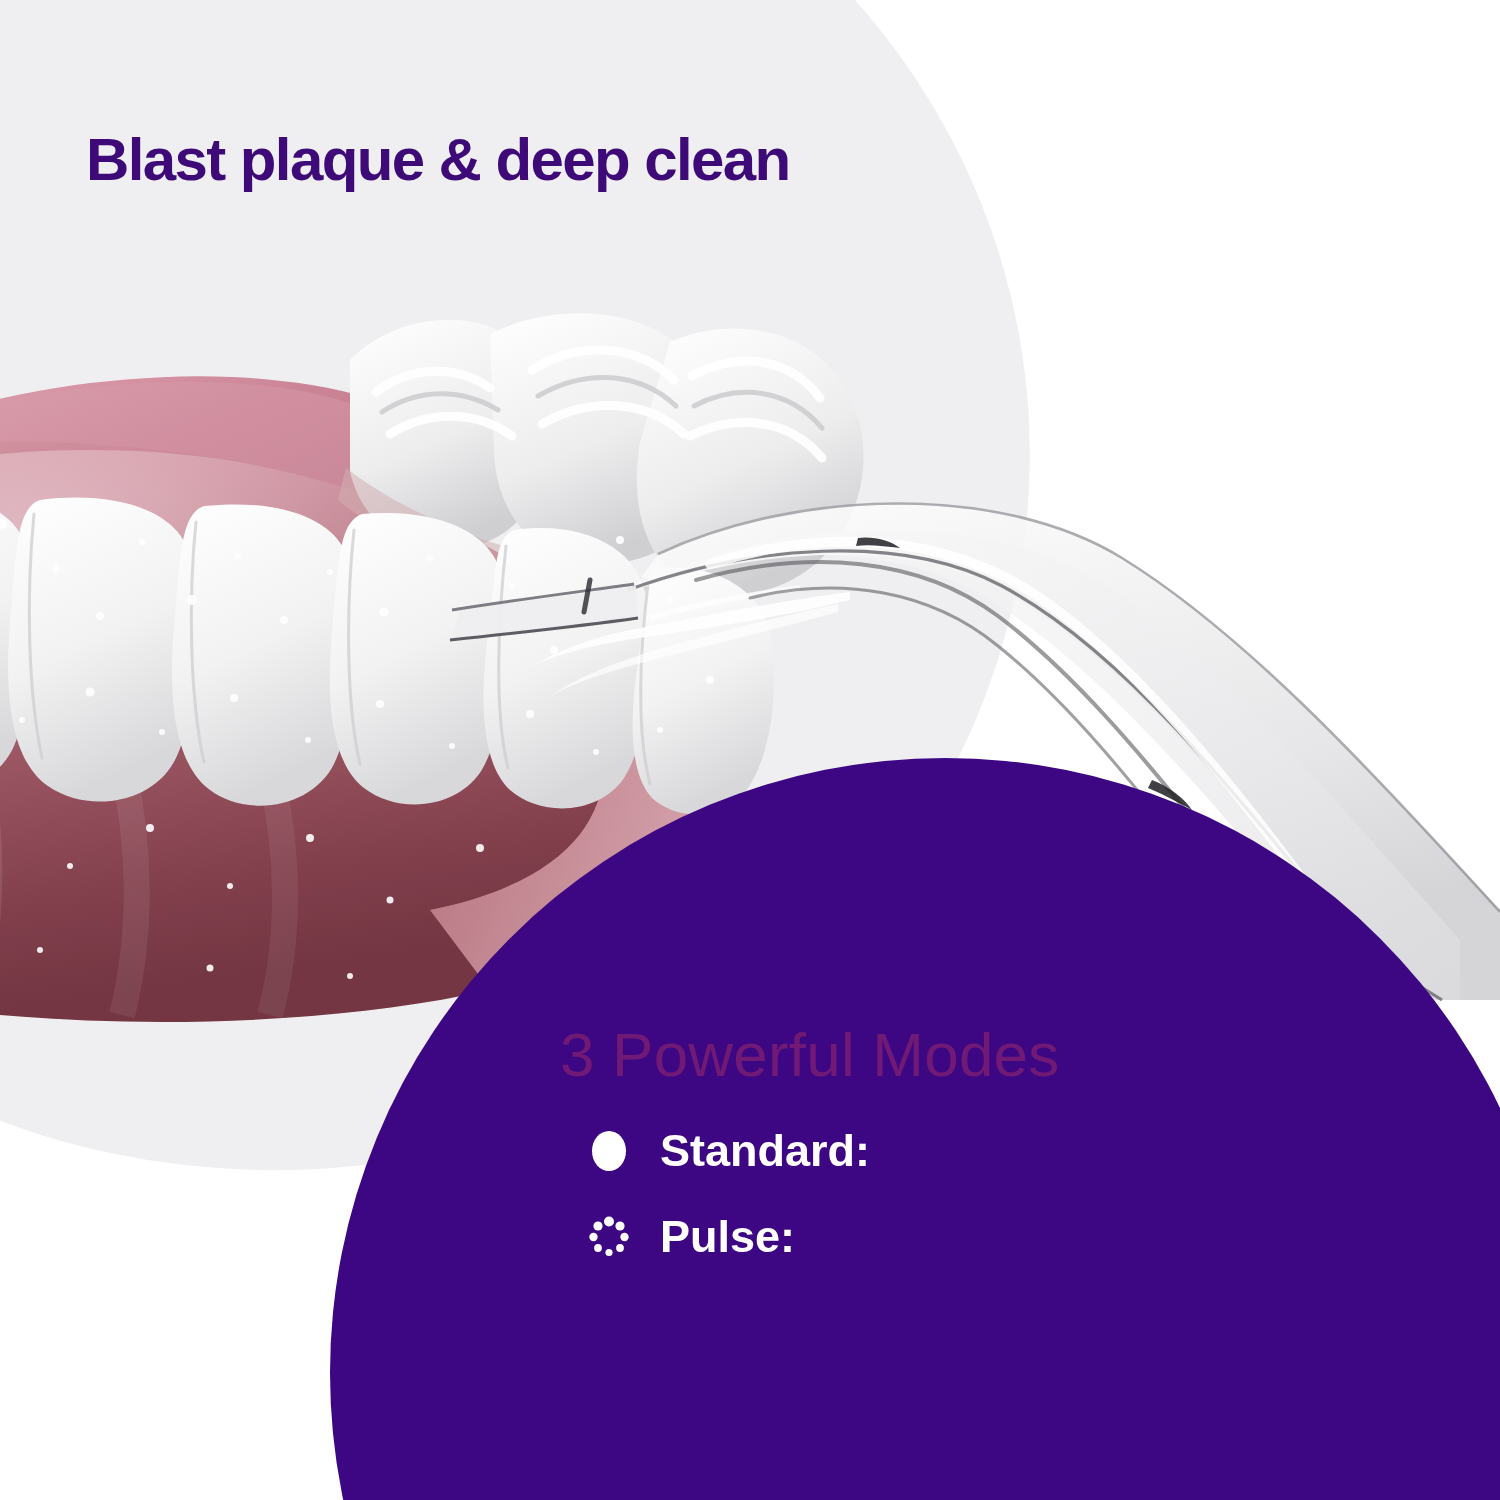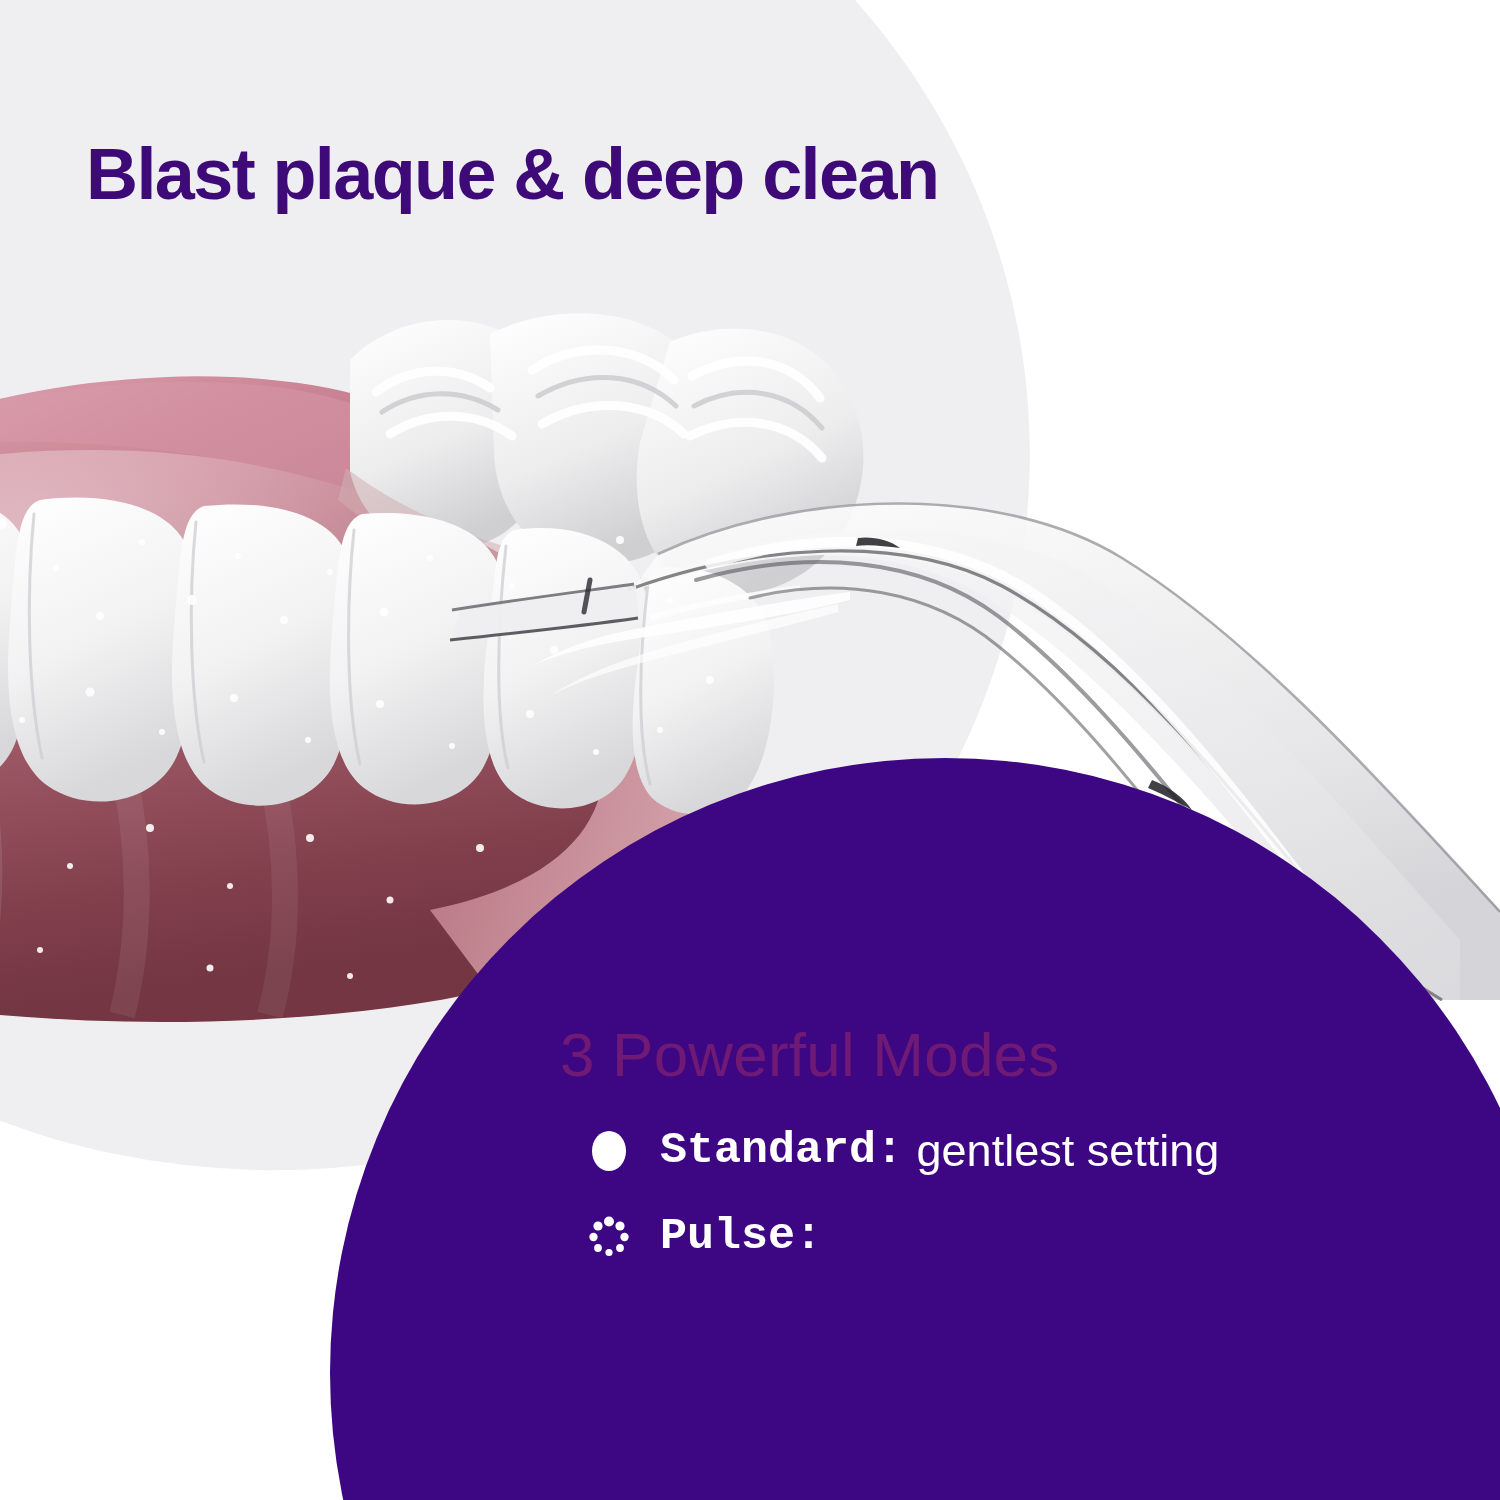--- a/index.html
+++ b/index.html
@@ -28,21 +28,21 @@
     background:#3d0783;
     border-radius:50%;
   }
 
   
   .headline{
     position:absolute;
     left:86px; top:88px;
     width:1360px;
     color:#3d0a78;
-    font-size:72px;
+    font-size:60px;
     font-weight:700;
     letter-spacing:-1.6px;
     line-height:1.08;
     white-space:nowrap;
   }
 
   
   .artwork{position:absolute;left:-210px;top:300px;width:1060px;height:720px;}
   .artwork svg{display:block;width:100%;height:100%;overflow:visible;}
 
@@ -77,21 +77,21 @@
   }
   .mode-item:last-child{margin-bottom:6px;}
   .mode-icon{
     flex:0 0 auto;
     width:46px;height:46px;
     margin-right:28px;
     margin-left:26px;
     display:flex;align-items:center;justify-content:center;
   }
   .mode-icon svg{display:block;}
-  .mode-label{font-weight:700;font-family:Liberation Mono, monospace;}
+  .mode-label{font-weight:700;}
   .mode-desc{font-weight:400;margin-left:.30em;}
 </style>
 </head>
 <body>
 
 <div id="stage">
 
   <div class="bg-gray-blob"></div>
 
   <div class="artwork">
@@ -321,21 +321,20 @@
 
     <ul class="mode-list">
 
       <li class="mode-item">
         <span class="mode-icon">
           <svg width="40" height="46" viewBox="0 0 40 46" aria-hidden="true">
             <ellipse cx="20" cy="23" rx="17" ry="20" fill="#ffffff"></ellipse>
           </svg>
         </span>
         <span class="mode-label">Standard:</span>
-        <span class="mode-desc">gentlest setting</span>
       </li>
 
 
       <li class="mode-item">
         <span class="mode-icon">
           <svg width="44" height="44" viewBox="0 0 44 44" aria-hidden="true">
             <g fill="#ffffff">
               <circle cx="22" cy="6.5" r="5.0"></circle>
               <circle cx="33.0" cy="11.0" r="4.6"></circle>
               <circle cx="37.5" cy="22" r="4.2"></circle>

